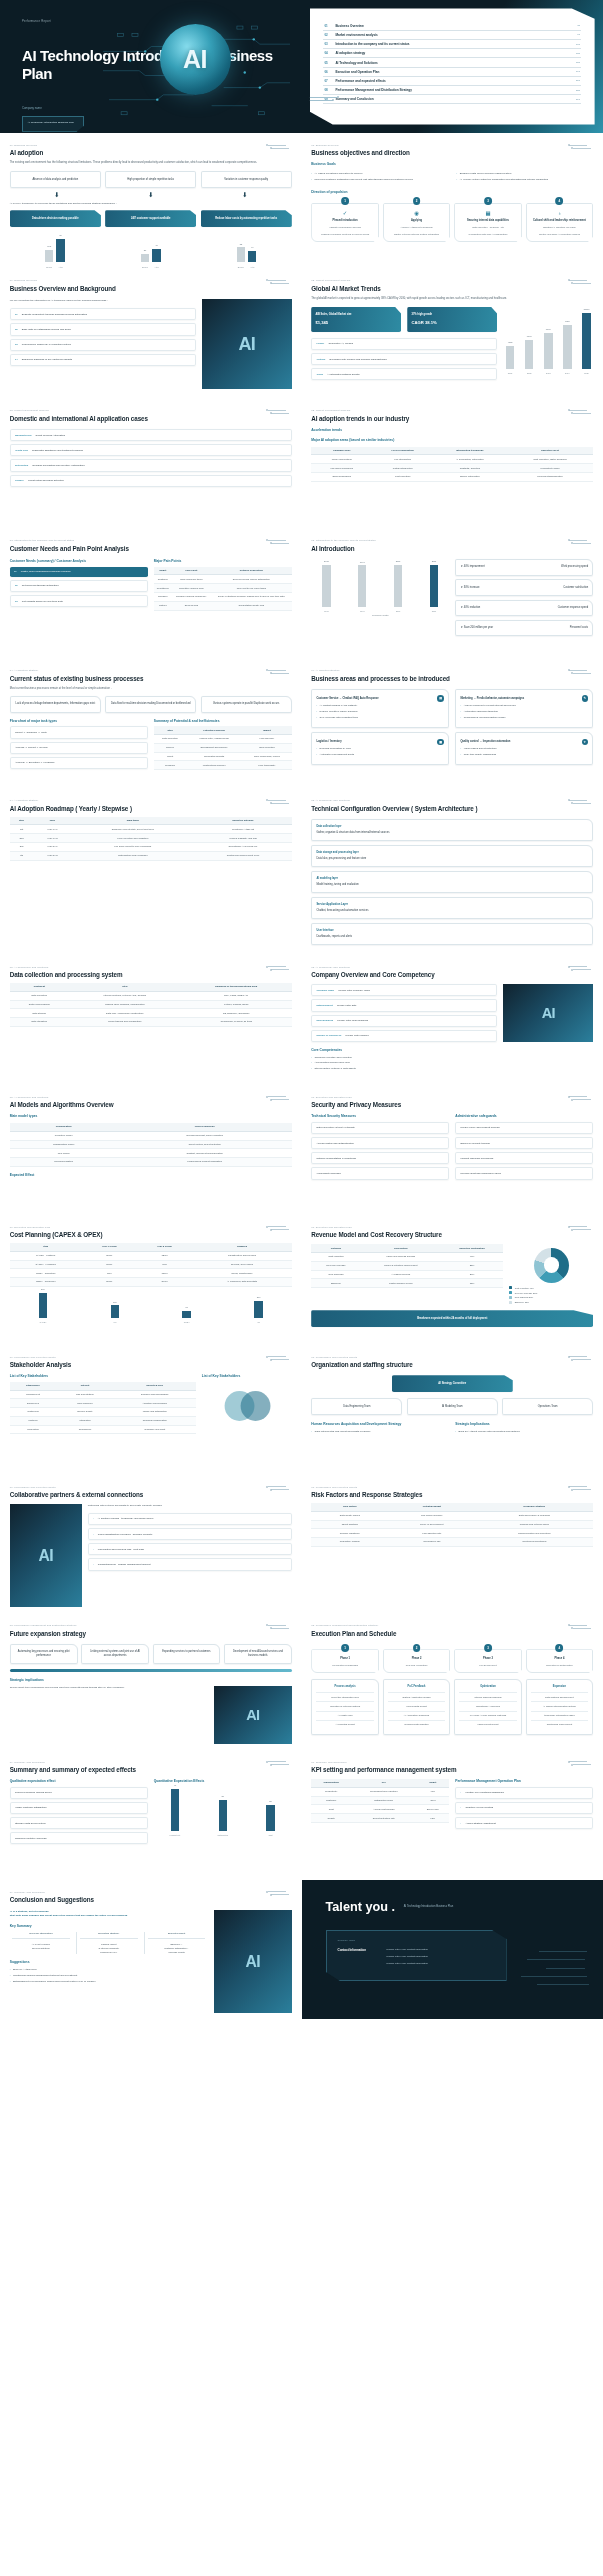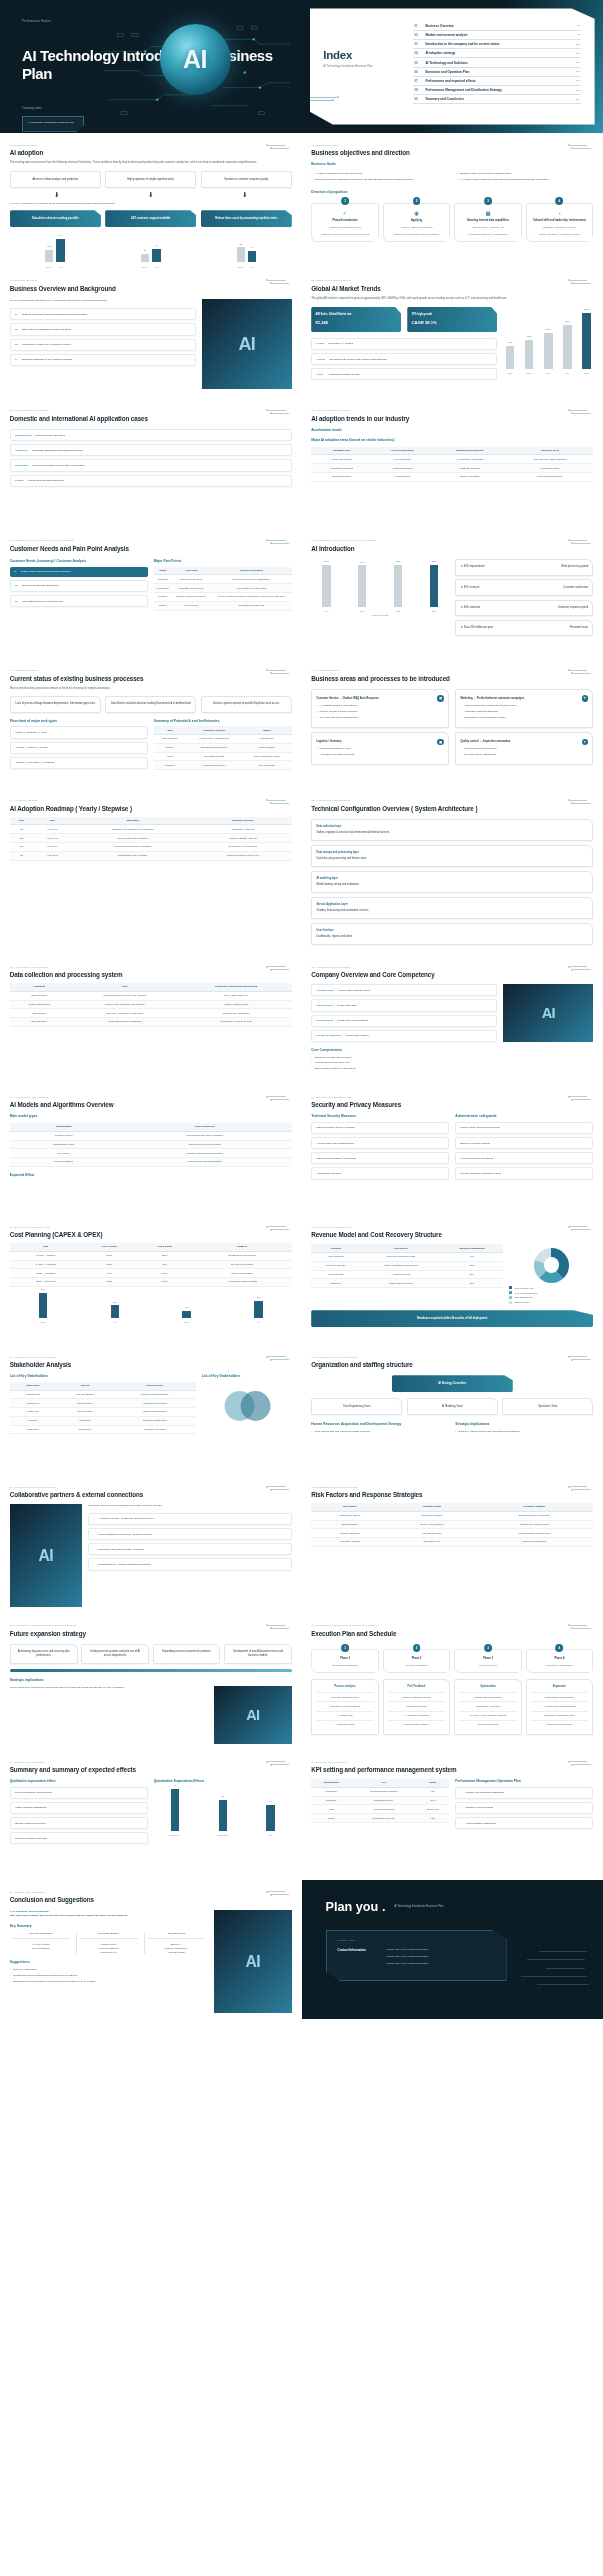--- a/index.html
+++ b/index.html
@@ -195,24 +195,20 @@
               <rect x="258" y="160" width="10" height="5"></rect>
           </g>
         </svg>
         <div class="orb"></div>
       </div>
     </div>
 
     <div class="slide">
       <div class="idx-wrap">
         <div class="idx-card">
-          <div class="idx-left">
-            <h2>Index</h2>
-            <p>AI Technology Introduction Business Plan</p>
-          </div>
           <div class="idx-list" id="idx-list">
               <div class="idx-row">
                 <div class="idx-num">01</div>
                 <div class="idx-txt">Business Overview</div>
                 <div class="idx-pg">3p</div>
               </div>
               <div class="idx-row">
                 <div class="idx-num">02</div>
                 <div class="idx-txt">Market environment analysis</div>
                 <div class="idx-pg">6p</div>
@@ -1726,21 +1722,21 @@
                 </div>
               </div>
           </div>
           <div class="col imgblk tall" style="max-width:78px"></div>
         </div>
       </div>
     </div>
 
     <div class="slide dark">
       <div class="ty">
-        <h2>Plan you .</h2>
+        <h2>Talent you .</h2>
         <span class="sub">AI Technology Introduction Business Plan</span>
         <div class="box">
           <div class="cn">Company name</div>
           <div class="ci">
             <div class="k">Contact Information</div>
             <div class="v" id="ty-lines">
                 <div>Please enter your contact information</div>
                 <div>Please enter your contact information</div>
                 <div>Please enter your contact information</div>
               </div>

